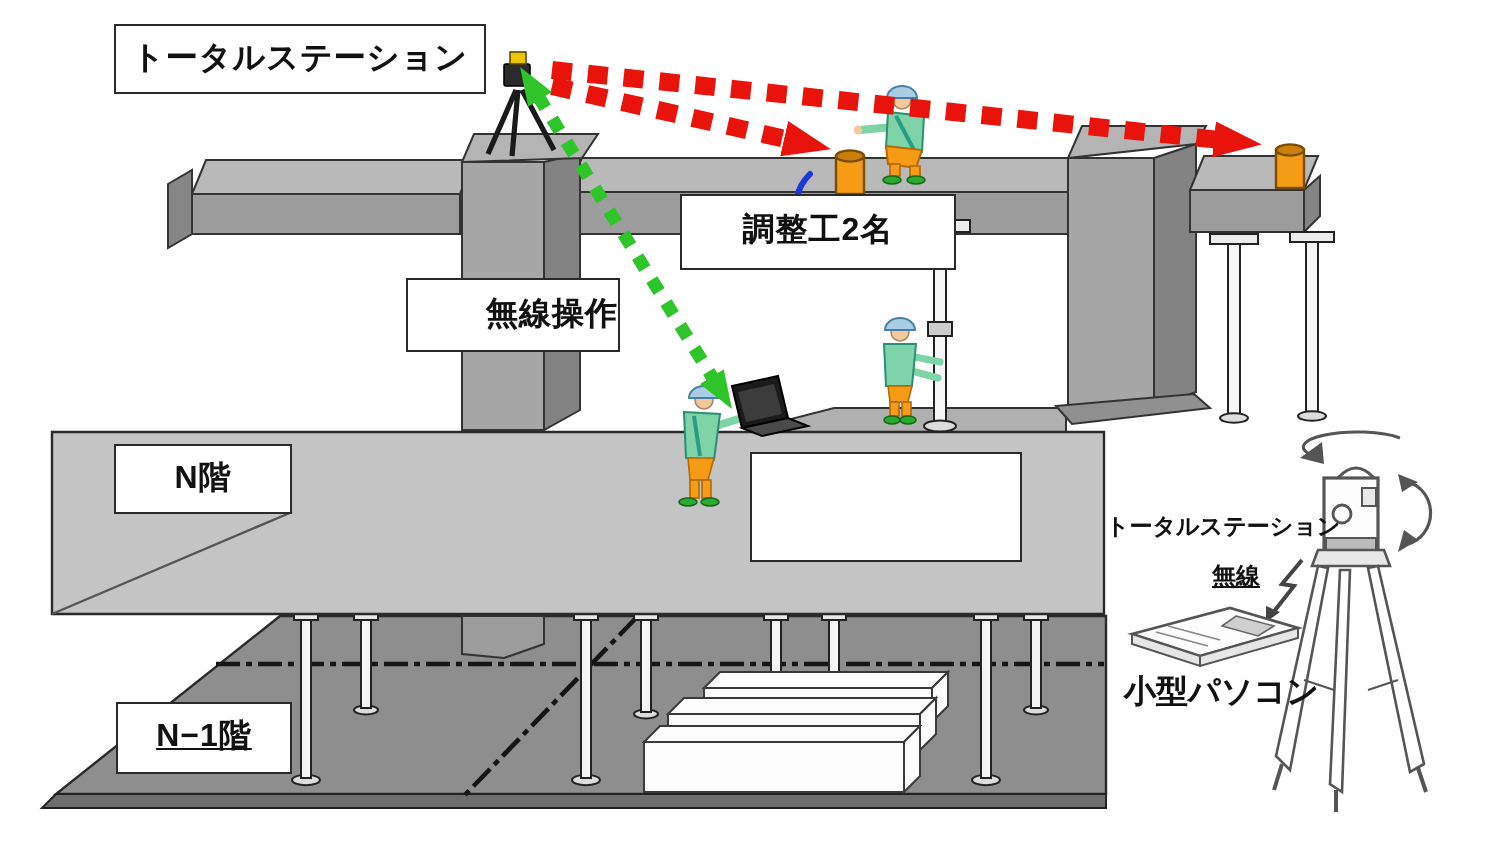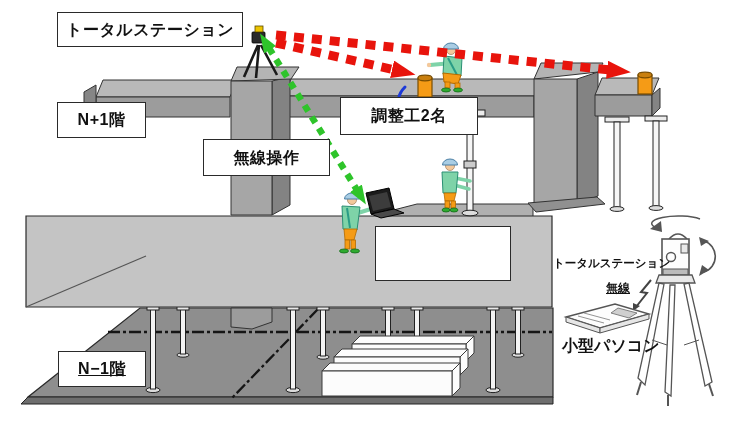--- a/index.html
+++ b/index.html
@@ -252,35 +252,35 @@
     <polygon points="618,308 637,313 629,318 611,313" fill="#cfcfcf" stroke="#666" stroke-width="0.8"></polygon>
     <line x1="578" y1="316" x2="604" y2="323" stroke="#888" stroke-width="0.9"></line>
     <line x1="584" y1="313" x2="610" y2="320" stroke="#888" stroke-width="0.9"></line>
   </g>
 </svg>
 
 <div class="label-box" style="left:57px;top:12px;width:186px;height:35px;">
   <span>トータルステーション</span>
 </div>
 
-<div class="label-box" style="left:57px;top:102px;width:89px;height:36px;">
-  <span>N+1階</span>
-</div>
-
-<div class="label-box" style="left:203px;top:139px;width:127px;height:37px;">
+
+<div class="label-box" style="left:203px;top:139px;width:107px;height:37px;justify-content:flex-end;">
   <span>無線操作</span>
 </div>
 
 <div class="label-box" style="left:340px;top:97px;width:138px;height:38px;">
   <span>調整工2名</span>
 </div>
 
 <div class="label-box two-line" style="left:375px;top:226px;width:136px;height:55px;">
 </div>
 
+<div class="label-box" style="left:57px;top:222px;width:89px;height:35px;">
+  <span>N階</span>
+</div>
 
 <div class="label-box" style="left:58px;top:351px;width:88px;height:36px;text-decoration:underline;">
   <span>N−1階</span>
 </div>
 
 <div class="inset-text" style="left:553px;top:256px;font-size:11.5px;">トータルステーション</div>
 <div class="inset-text" style="left:606px;top:280px;font-size:12px;text-decoration:underline;">無線</div>
 <div class="inset-text" style="left:562px;top:336px;font-size:16px;">小型パソコン</div>
 
 </div>

